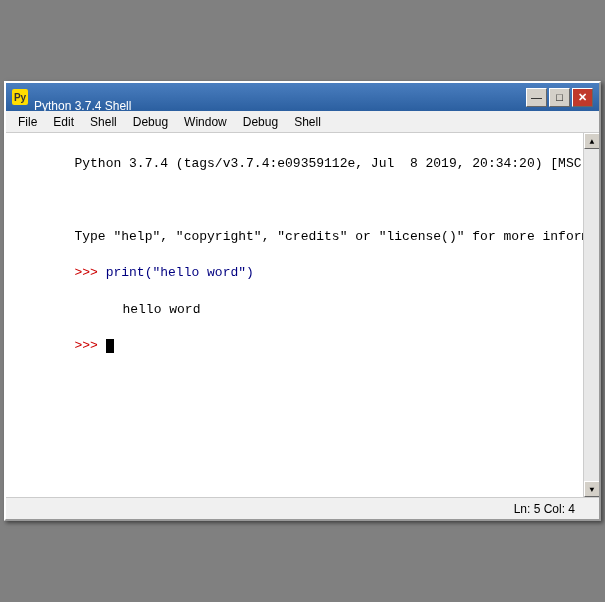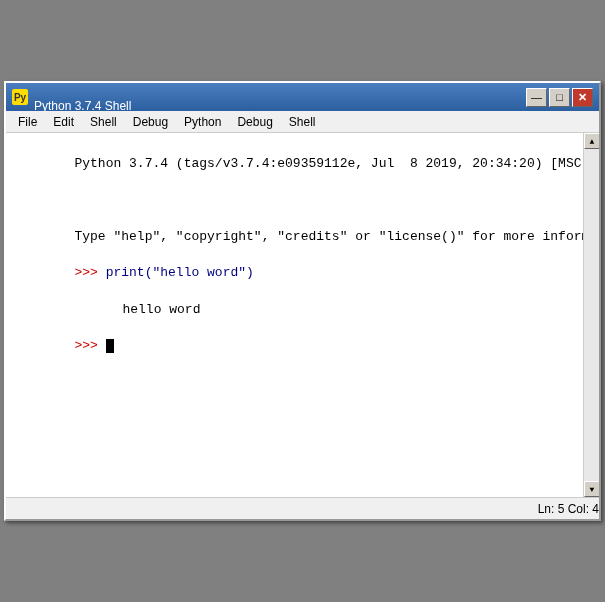--- a/index.html
+++ b/index.html
@@ -186,21 +186,21 @@
       background: #e8e8e8;
     }
 
     .status-bar {
       height: 22px;
       background: #f0f0f0;
       border-top: 1px solid #ccc;
       display: flex;
       align-items: center;
       justify-content: flex-end;
-      padding: 0 0;
+      padding: 0 24px;
       flex-shrink: 0;
     }
 
     .status-text {
       font-size: 12px;
       font-family: Arial, sans-serif;
       color: #000;
     }
 
     .content-wrapper {
@@ -236,21 +236,21 @@
       <button class="title-btn">□</button>
       <button class="title-btn close">✕</button>
     </div>
   </div>
 
   <div class="menu-bar">
     <span class="menu-item">File</span>
     <span class="menu-item">Edit</span>
     <span class="menu-item">Shell</span>
     <span class="menu-item">Debug</span>
-    <span class="menu-item">Python</span>
+    <span class="menu-item">Window</span>
     <span class="menu-item">Debug</span>
     <span class="menu-item">Shell</span>
   </div>
 
   <div class="content-wrapper">
     <div class="shell-area">
       <div class="shell-text">
         <span>Python 3.7.4 (tags/v3.7.4:e09359112e, Jul  8 2019, 20:34:20) [MSC v.1916 64 bit</span><br>
         <br>
         <span>Type "help", "copyright", "credits" or "license()" for more information.</span><br>

